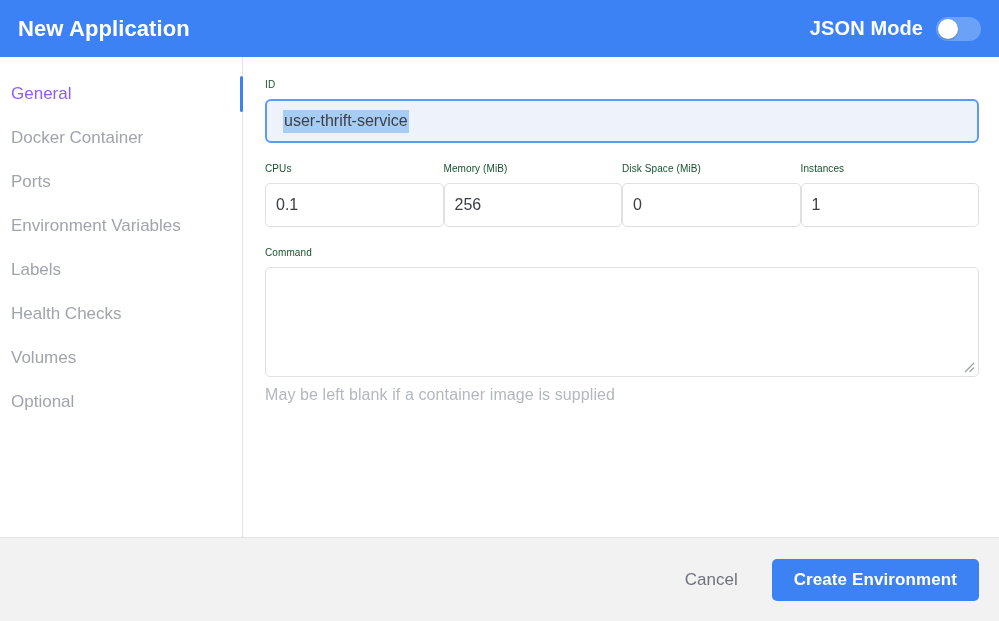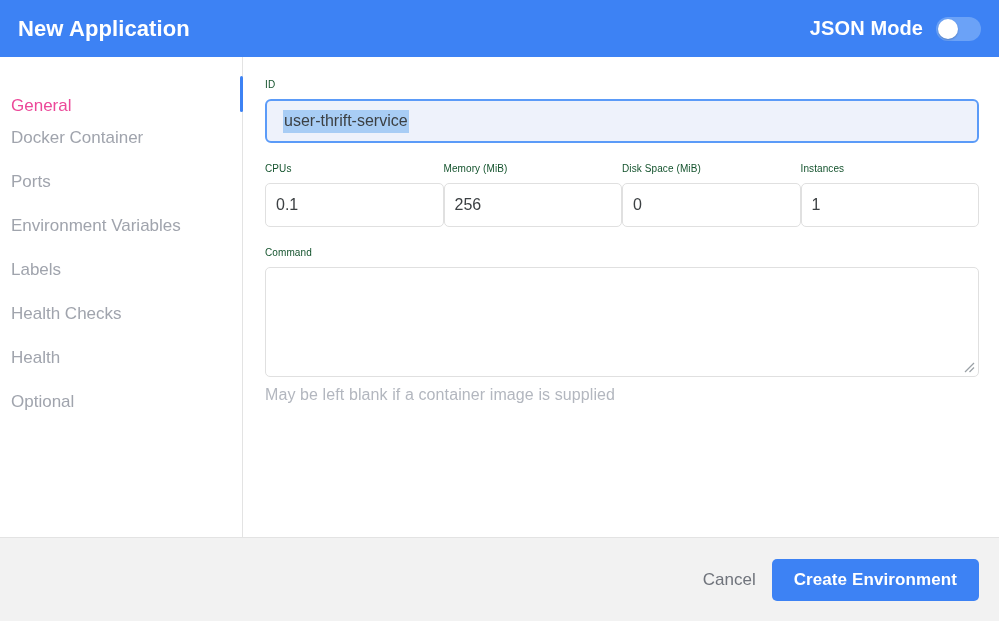--- a/index.html
+++ b/index.html
@@ -89,21 +89,21 @@
     position: relative;
     height: 44px;
     display: flex;
     align-items: center;
     padding-left: 11px;
     font-size: 17px;
     color: #a0a4ad;
     cursor: pointer;
     user-select: none;
   }
-  .nav-item.active { color: #ec4899; align-items: flex-end; }
+  .nav-item.active { color: #8b5cf6; }
   .nav-item.active::after {
     content: "";
     position: absolute;
     right: -1px;
     top: 4px;
     bottom: 4px;
     width: 3px;
     background: #3d82f4;
     border-radius: 2px;
   }
@@ -208,21 +208,21 @@
   
   .footer {
     height: 84px;
     min-height: 84px;
     background: #f2f2f2;
     border-top: 1px solid #e3e3e3;
     display: flex;
     align-items: center;
     justify-content: flex-end;
     padding-right: 20px;
-    gap: 12px;
+    gap: 30px;
   }
   .btn-cancel {
     background: none;
     border: 0;
     font-family: "Liberation Sans", sans-serif;
     font-size: 17px;
     color: #6f737b;
     cursor: pointer;
     padding: 6px 4px;
   }
@@ -270,21 +270,21 @@
       <div class="nav-item">
         <span>Environment Variables</span>
       </div>
       <div class="nav-item">
         <span>Labels</span>
       </div>
       <div class="nav-item">
         <span>Health Checks</span>
       </div>
       <div class="nav-item">
-        <span>Health</span>
+        <span>Volumes</span>
       </div>
       <div class="nav-item">
         <span>Optional</span>
       </div>
     </nav>
 
     <main class="main">
 
       <div class="id-field-wrap">
         <div class="field-label">ID</div>

